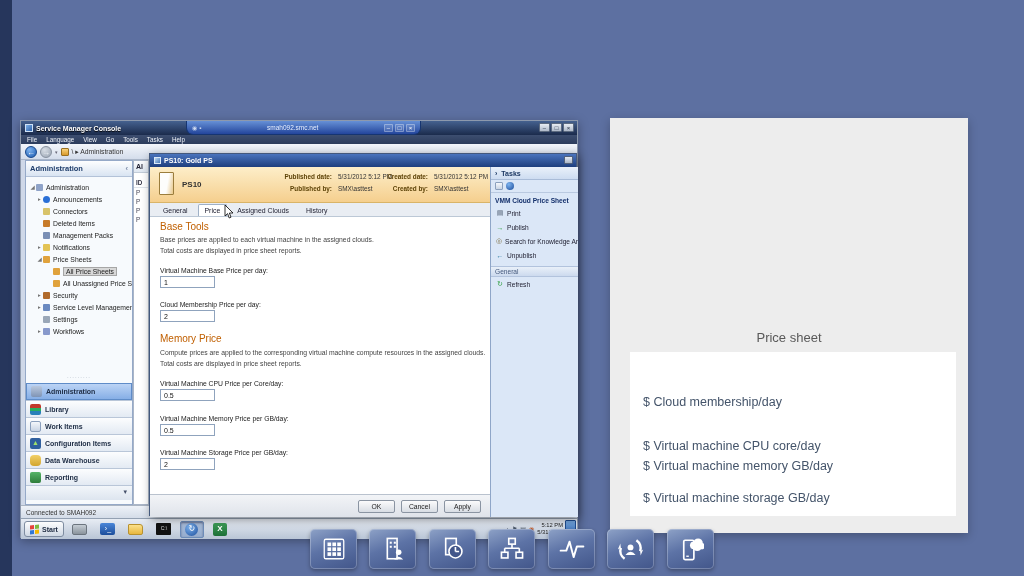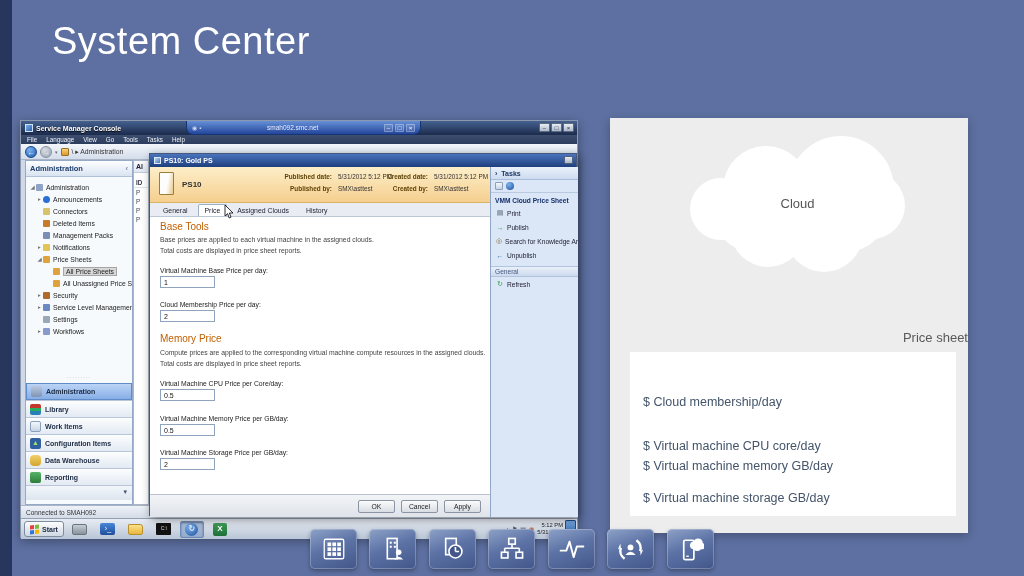--- a/index.html
+++ b/index.html
@@ -88,33 +88,32 @@
   .tprow{height:14px;display:flex;align-items:center;gap:3px;padding:0 5px;font-size:6.6px;color:#223;white-space:nowrap;overflow:hidden}
   .tpg{font-size:7px;width:8px;text-align:center}
   .tpsec{height:11px;margin-top:4px;background:linear-gradient(#e9f0f9,#ccdaee);border-top:1px solid #b2c3dd;border-bottom:1px solid #b2c3dd;font-size:6.6px;color:#44597d;padding:1px 4px}
   .cursor{position:absolute;left:74px;top:51px;width:10px;height:14px;z-index:9}
 
   
   .panel{position:absolute;left:610px;top:118px;width:358px;height:415px;background:#ededed;box-shadow:0 3px 9px rgba(0,0,0,.25)}
   .cloudwrap{position:absolute;left:80px;top:18px;width:215px;height:138px}
   .cl{position:absolute;background:#fff;border-radius:50%}
   .cloud-label{position:absolute;left:0;right:0;top:60px;text-align:center;font-size:13px;color:#555}
-  .psheet-title{position:absolute;left:0;right:0;top:212px;text-align:right;font-size:13px;color:#595959}
+  .psheet-title{position:absolute;left:0;right:0;top:212px;text-align:center;font-size:13px;color:#595959}
   .pslist{position:absolute;left:20px;top:234px;width:326px;height:164px;background:#ffffff}
   .psitem{position:absolute;left:13px;height:32px;line-height:32px;font-size:12.5px;color:#44546a;white-space:nowrap}
 
   
   .tile{position:absolute;top:529px;width:47px;height:40px;border-radius:5px;background:linear-gradient(160deg,#8ea2c7 0%,#5d73a6 45%,#42568a 100%);box-shadow:inset 0 0 0 1px rgba(255,255,255,.25),0 2px 4px rgba(0,0,0,.3);display:flex;align-items:center;justify-content:center}
 </style>
 </head>
 <body>
 
 <div class="slide">
   <div class="left-strip"></div>
-  <h1 class="slide-title">System Center</h1>
 
   <div class="console">
     <div class="titlebar">
       <span class="appico"></span>
       <span class="wt">Service Manager Console</span>
     </div>
     <div class="winbtns">
       <span>–</span>
       <span>□</span>
       <span>×</span>
@@ -382,30 +381,20 @@
         <div class="tpsec">General</div>
         <div class="tprow">
             <span class="tpg" style="color:#2f9e3f">↻</span>
             <span>Refresh</span>
           </div>
       </div>
     </div>
   </div>
 
   <div class="panel">
-    <div class="cloudwrap">
-      <span class="cl" style="left:0;top:42px;width:62px;height:62px"></span>
-      <span class="cl" style="left:33px;top:10px;width:86px;height:86px"></span>
-      <span class="cl" style="left:98px;top:0;width:106px;height:106px"></span>
-      <span class="cl" style="left:148px;top:36px;width:67px;height:67px"></span>
-      <span class="cl" style="left:40px;top:55px;width:76px;height:76px"></span>
-      <span class="cl" style="left:95px;top:58px;width:78px;height:78px"></span>
-      <span class="cl" style="left:22px;top:32px;width:176px;height:84px;border-radius:42px"></span>
-      <span class="cloud-label">Cloud</span>
-    </div>
     <div class="psheet-title">Price sheet</div>
     <div class="pslist">
       <div class="psitem" style="top:34px">$ Cloud membership/day</div>
       <div class="psitem" style="top:78px">$ Virtual machine CPU core/day</div>
       <div class="psitem" style="top:98px">$ Virtual machine memory GB/day</div>
       <div class="psitem" style="top:130px">$ Virtual machine storage GB/day</div>
     </div>
   </div>
 
   <div>

